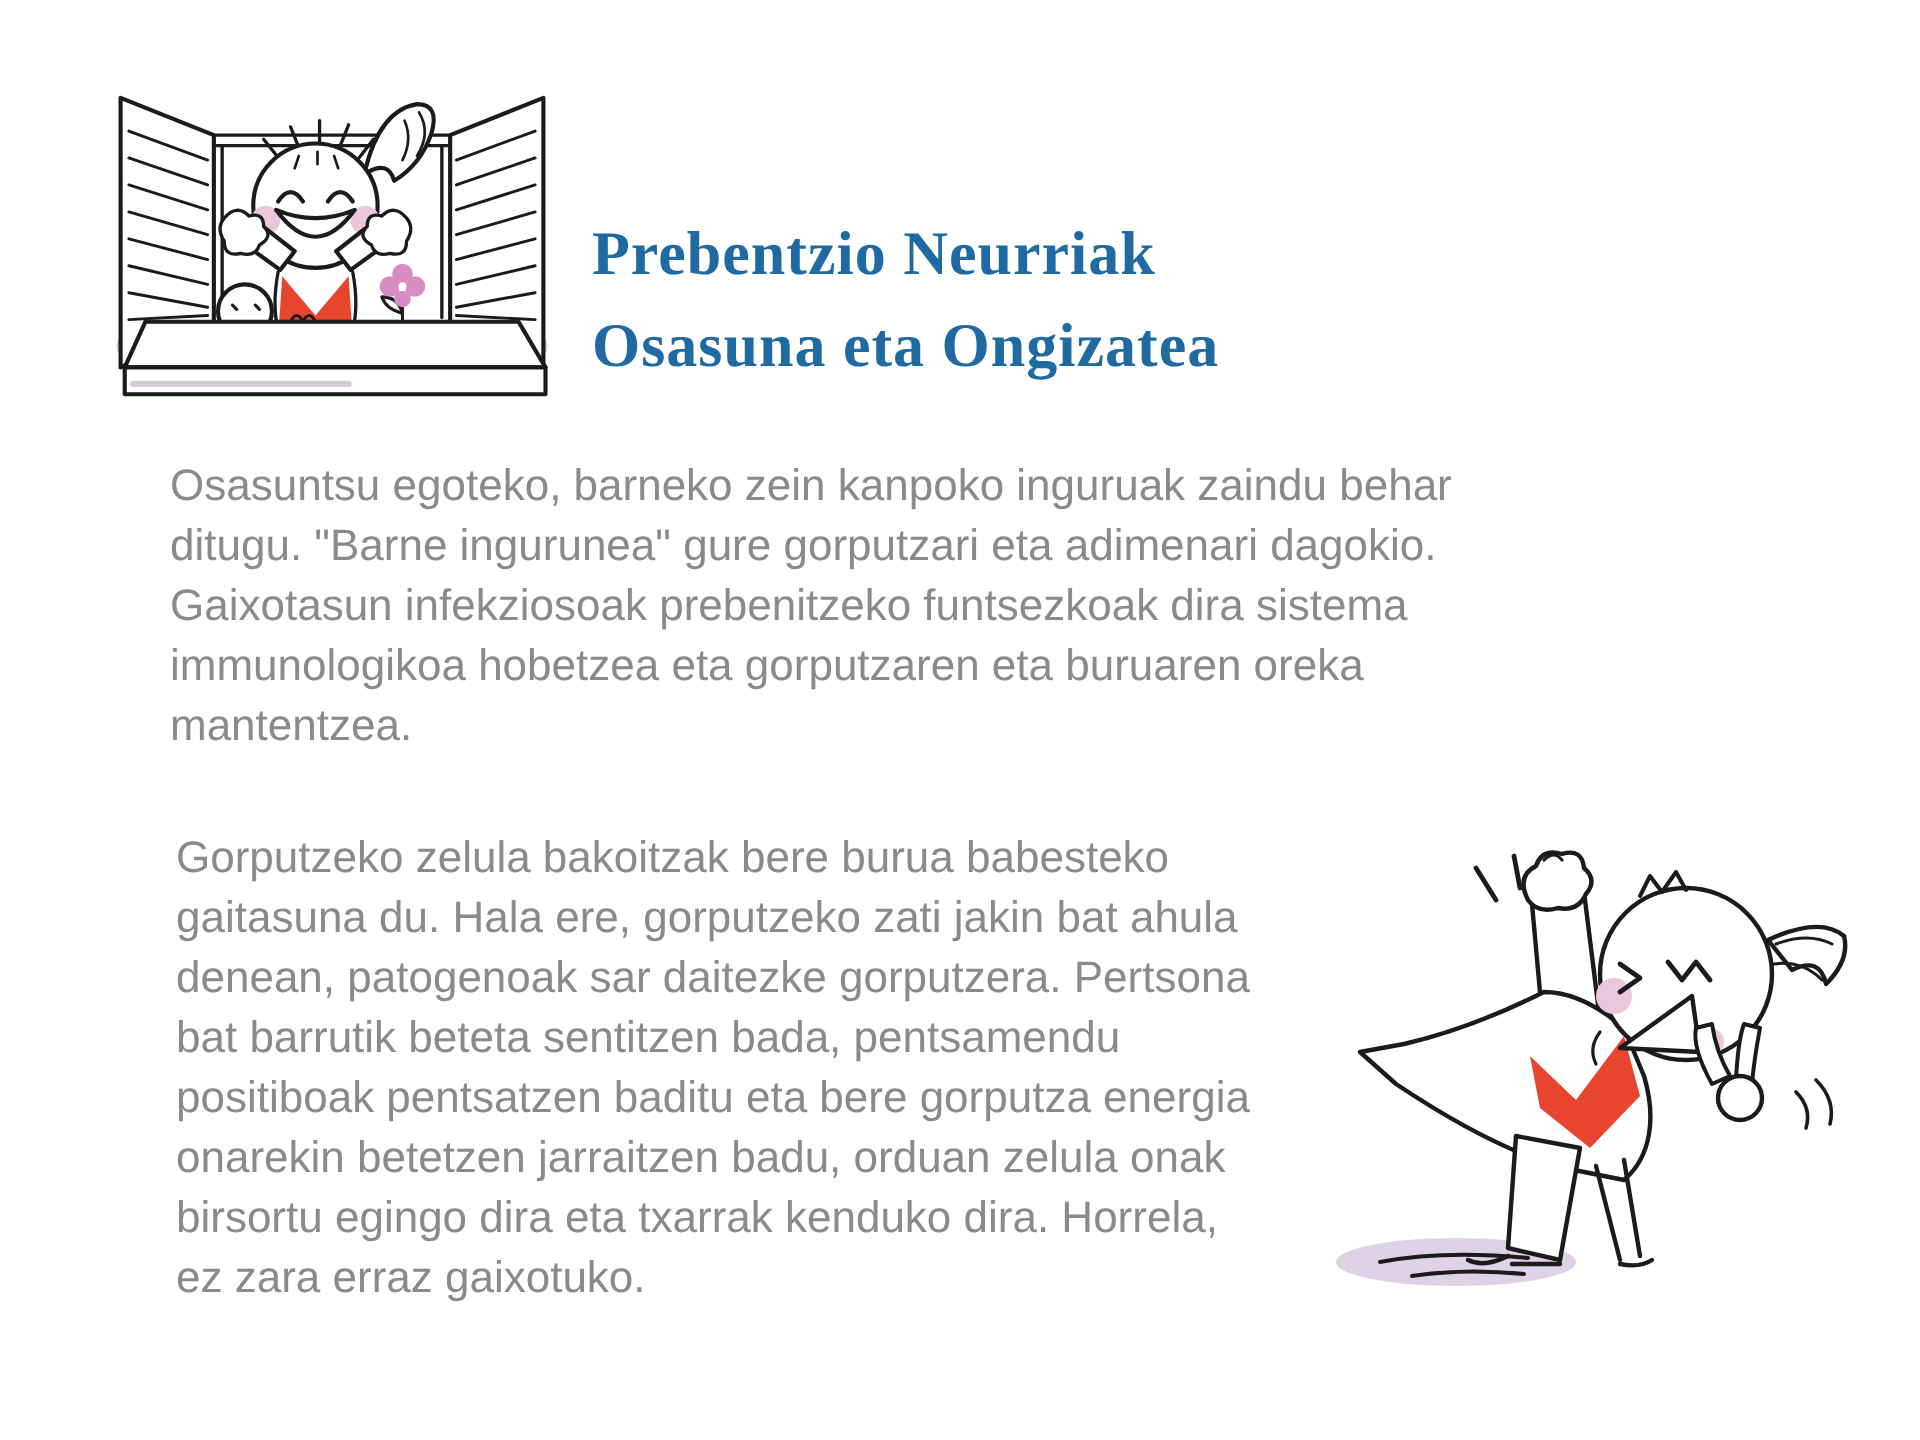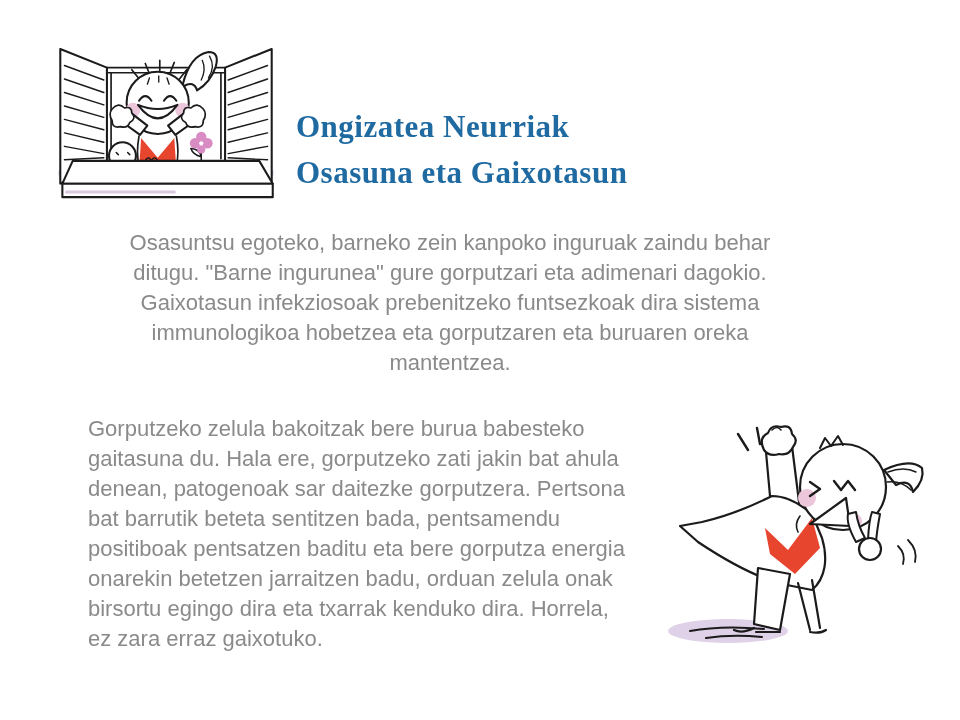--- a/index.html
+++ b/index.html
@@ -22,21 +22,21 @@
     color:#1E6AA1;
     letter-spacing:0.5px;
     white-space:nowrap;
   }
   .para{
     position:absolute;
     color:#8A8A8A;
     font-size:22px;line-height:30px;
     white-space:pre-line;
   }
-  .para-intro{left:85px;top:228px;width:730px;text-align:center;}
+  .para-intro{left:85px;top:228px;width:730px;}
   .para-body{left:88px;top:414px;width:620px;}
 </style>
 </head>
 <body>
 
 <div class="slide">
 
   <div class="illus illus-window">
     <svg viewBox="0 0 220 165">
       <g stroke="#1b1b1b" stroke-width="2" fill="none" stroke-linecap="round" stroke-linejoin="round">
@@ -92,22 +92,22 @@
         <rect x="12" y="149" width="198" height="5" fill="#EBDAEC" stroke="none"></rect>
         <polygon points="10,142 213,142 213,155 10,155" fill="#ffffff"></polygon>
         <path d="M14,150 H118" stroke="#D9C8E0" stroke-width="3"></path>
 
         <path d="M90,120 q3,-6 6,0 q3,-6 6,0" stroke-width="1.5"></path>
       </g>
     </svg>
   </div>
 
   <div class="slide-title">
-    <div>Ongizatea Neurriak</div>
-    <div>Osasuna eta Gaixotasun</div>
+    <div>Prebentzio Neurriak</div>
+    <div>Osasuna eta Ongizatea</div>
   </div>
 
   <div class="para para-intro">Osasuntsu egoteko, barneko zein kanpoko inguruak zaindu behar
 ditugu. "Barne ingurunea" gure gorputzari eta adimenari dagokio.
 Gaixotasun infekziosoak prebenitzeko funtsezkoak dira sistema
 immunologikoa hobetzea eta gorputzaren eta buruaren oreka
 mantentzea.</div>
   <div class="para para-body">Gorputzeko zelula bakoitzak bere burua babesteko
 gaitasuna du. Hala ere, gorputzeko zati jakin bat ahula
 denean, patogenoak sar daitezke gorputzera. Pertsona

